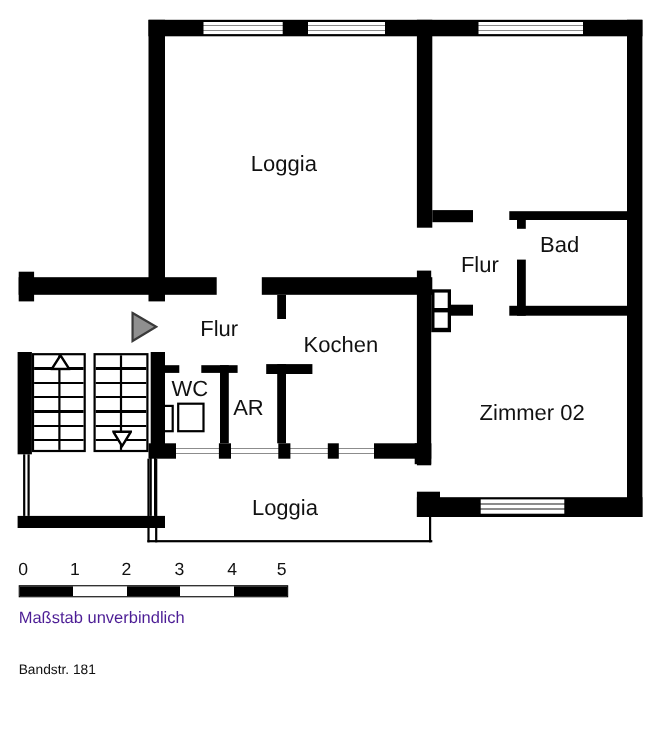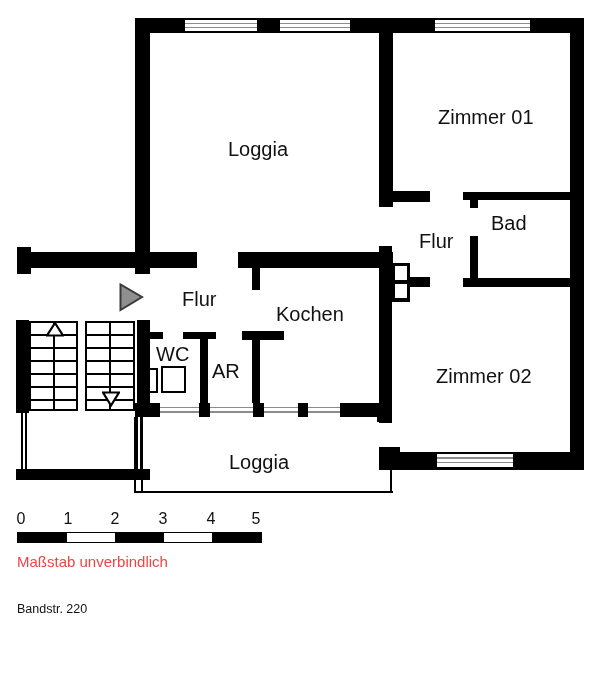--- a/index.html
+++ b/index.html
@@ -12,21 +12,21 @@
         #fff 0 26%, #8c8c8c 26% 36%, #fff 36% 62%, #8c8c8c 62% 72%, #fff 72% 100%);}
   .lbl{position:absolute;font-size:20px;line-height:1.1;color:#111;white-space:nowrap;}
   .thin{position:absolute;background:#000;}
   .flight{position:absolute;box-sizing:border-box;border:2px solid #000;
           background:repeating-linear-gradient(to bottom,#fff 0 11px,#000 11px 13px);}
   .flight .mid{position:absolute;left:50%;top:0;width:2px;height:100%;margin-left:-1px;background:#000;}
   .fix{position:absolute;box-sizing:border-box;border:2px solid #000;background:#fff;}
   .shaftbox{position:absolute;background:#000;}
   .shaftbox i{position:absolute;background:#fff;display:block;}
   .num{position:absolute;width:16px;text-align:center;font-size:16px;color:#111;}
-  .cap{position:absolute;font-size:15px;color:#ef4444;white-space:nowrap;}
+  .cap{position:absolute;font-size:15px;color:#4c1d95;white-space:nowrap;}
   .addr{position:absolute;font-size:12.5px;line-height:15.5px;color:#111;white-space:nowrap;}
 </style>
 </head>
 <body>
 
 <div class="stage">
 
   <div class="w" style="left:135px;top:18px;width:449px;height:15px"></div>
 
   <div class="win" style="left:185px;top:20px;width:72px;height:11px"></div>
@@ -104,37 +104,36 @@
   <svg width="25" height="29" style="position:absolute;left:119px;top:283px">
     <polygon points="1.5,1.5 1.5,27 23,14" fill="#8f8f8f" stroke="#3a3a3a" stroke-width="2"></polygon>
   </svg>
 
   <div class="thin" style="left:134px;top:417px;width:2px;height:76px"></div>
   <div class="thin" style="left:141px;top:417px;width:2px;height:76px"></div>
   <div class="thin" style="left:134px;top:491px;width:259px;height:2px"></div>
   <div class="thin" style="left:390px;top:468px;width:2px;height:25px"></div>
 
   <span class="lbl" style="left:228px;top:138px">Loggia</span>
-  <span class="lbl" style="left:438px;top:106px">Zimmer 01</span>
   <span class="lbl" style="left:491px;top:212px">Bad</span>
   <span class="lbl" style="left:419px;top:230px">Flur</span>
   <span class="lbl" style="left:182px;top:288px">Flur</span>
   <span class="lbl" style="left:276px;top:303px">Kochen</span>
   <span class="lbl" style="left:156px;top:343px">WC</span>
   <span class="lbl" style="left:212px;top:360px">AR</span>
   <span class="lbl" style="left:436px;top:365px">Zimmer 02</span>
   <span class="lbl" style="left:229px;top:451px">Loggia</span>
 
   <span class="num" style="left:13px;top:510px">0</span>
   <span class="num" style="left:60px;top:510px">1</span>
   <span class="num" style="left:107px;top:510px">2</span>
   <span class="num" style="left:155px;top:510px">3</span>
   <span class="num" style="left:203px;top:510px">4</span>
   <span class="num" style="left:248px;top:510px">5</span>
   <div style="position:absolute;left:17px;top:532px;width:243px;height:9px;border:1px solid #000;
               background:linear-gradient(to right,#000 0 20%,#fff 20% 40%,#000 40% 60%,#fff 60% 80%,#000 80% 100%);"></div>
   <span class="cap" style="left:17px;top:553px">Maßstab unverbindlich</span>
 
   <div class="addr" style="left:17px;top:602px">
-    <div>Bandstr. 220</div>
+    <div>Bandstr. 181</div>
   </div>
 
 </div>
 
 </body></html>

